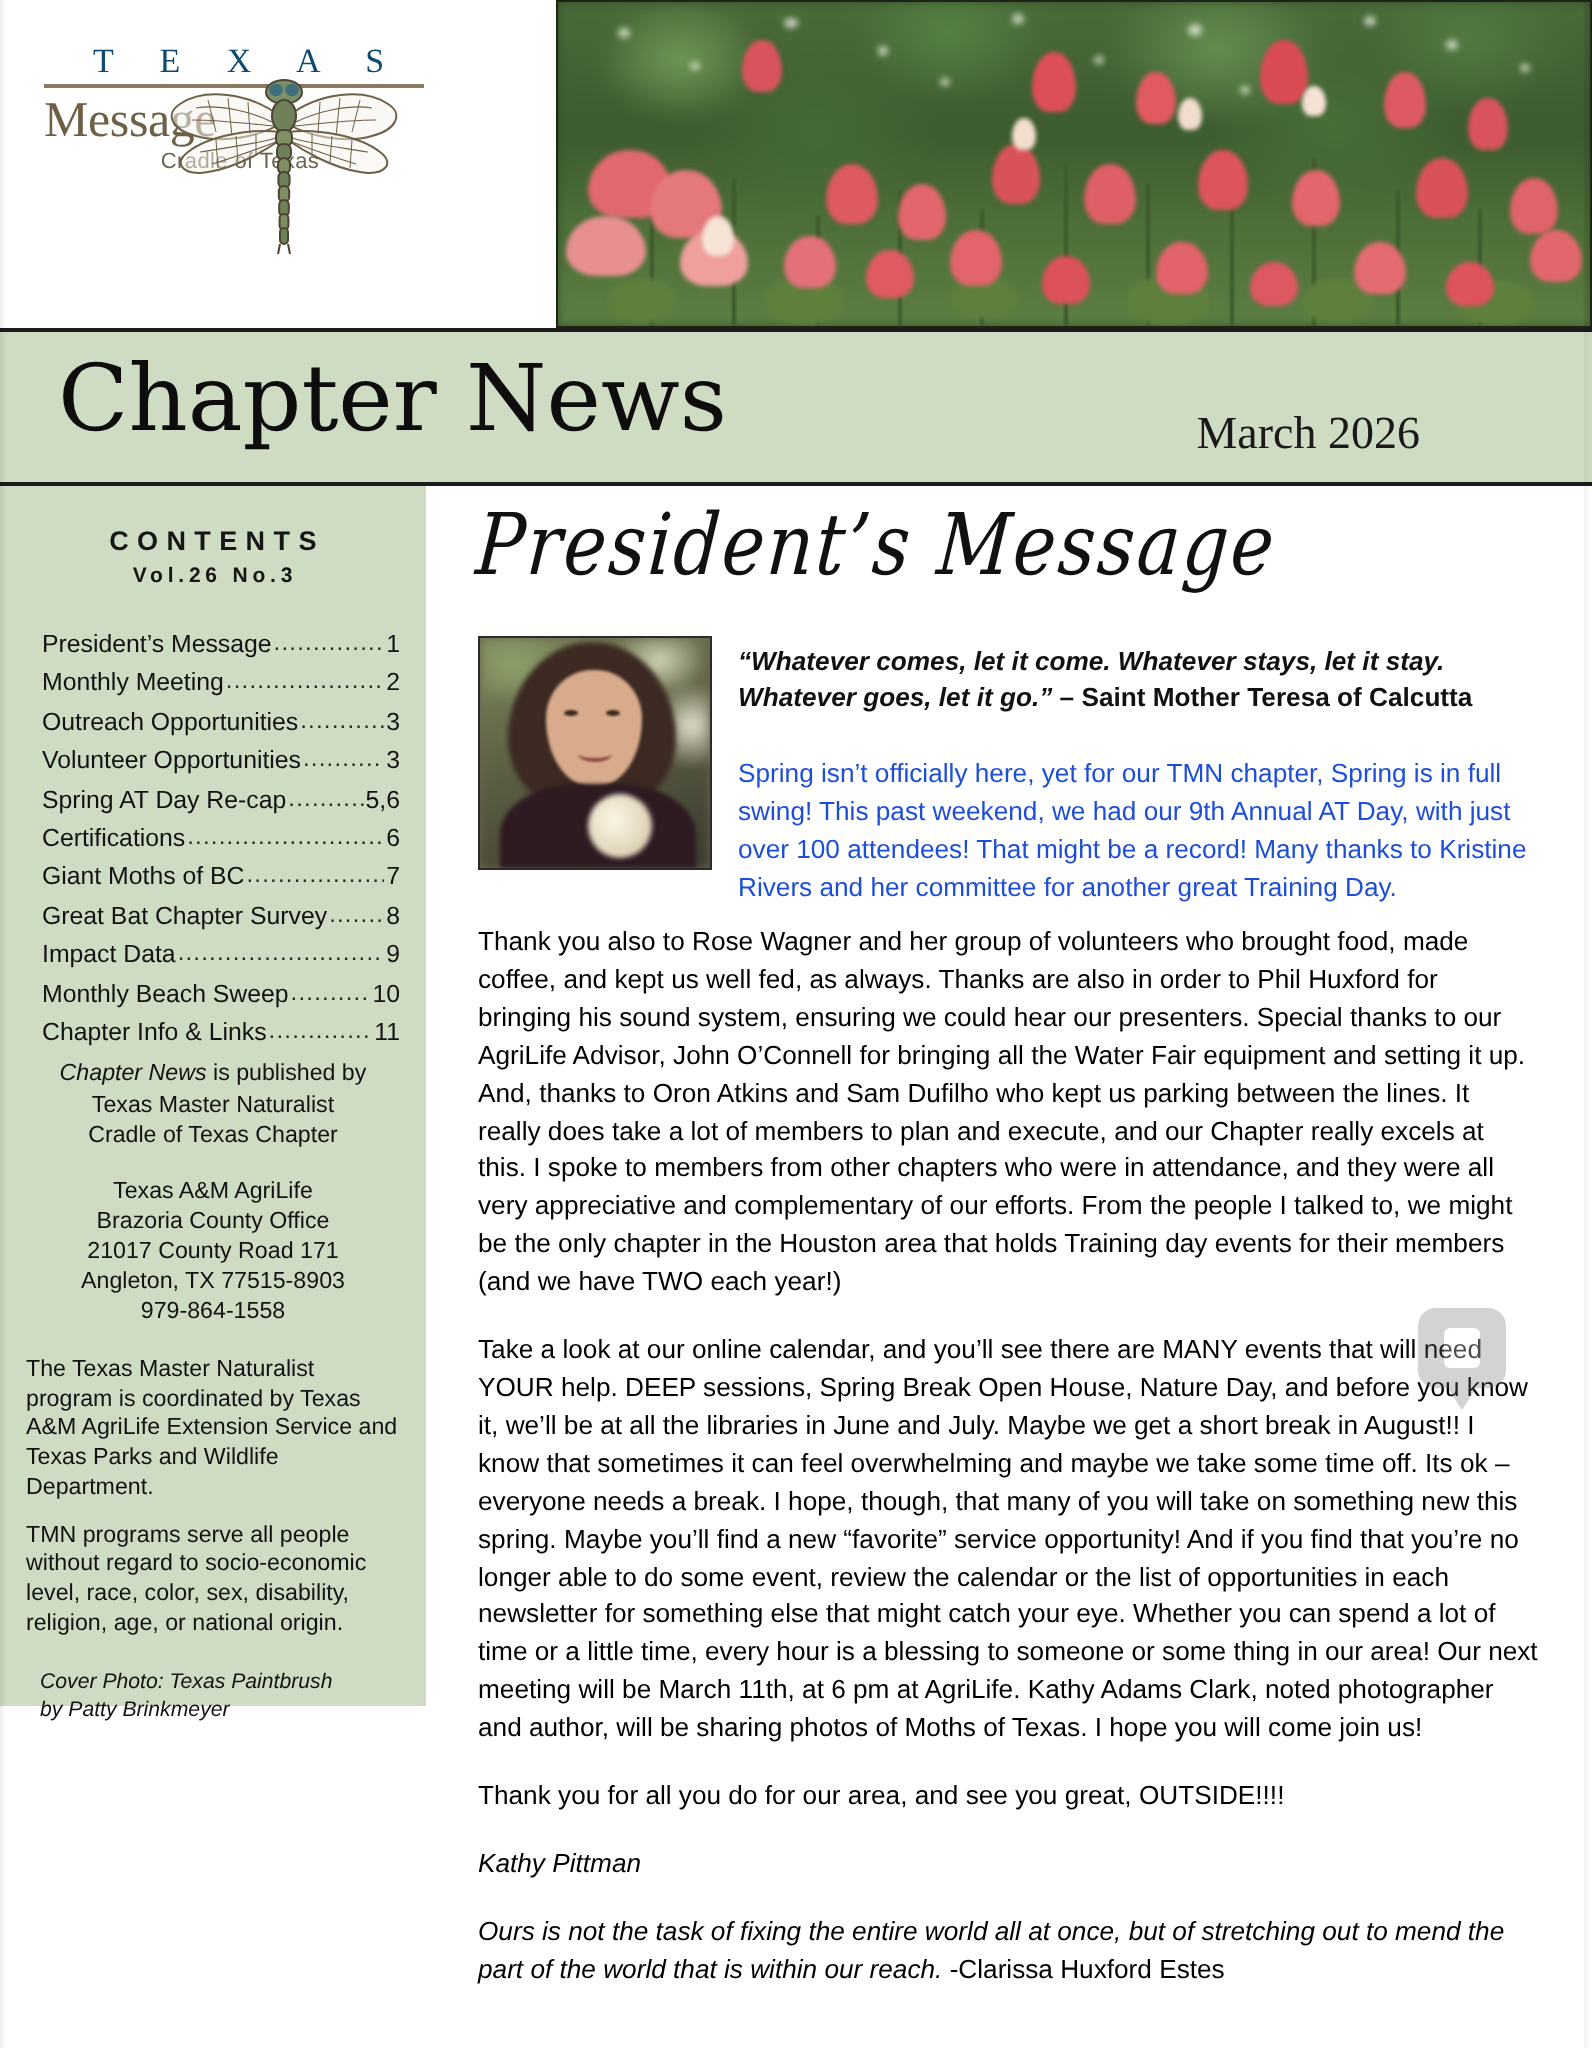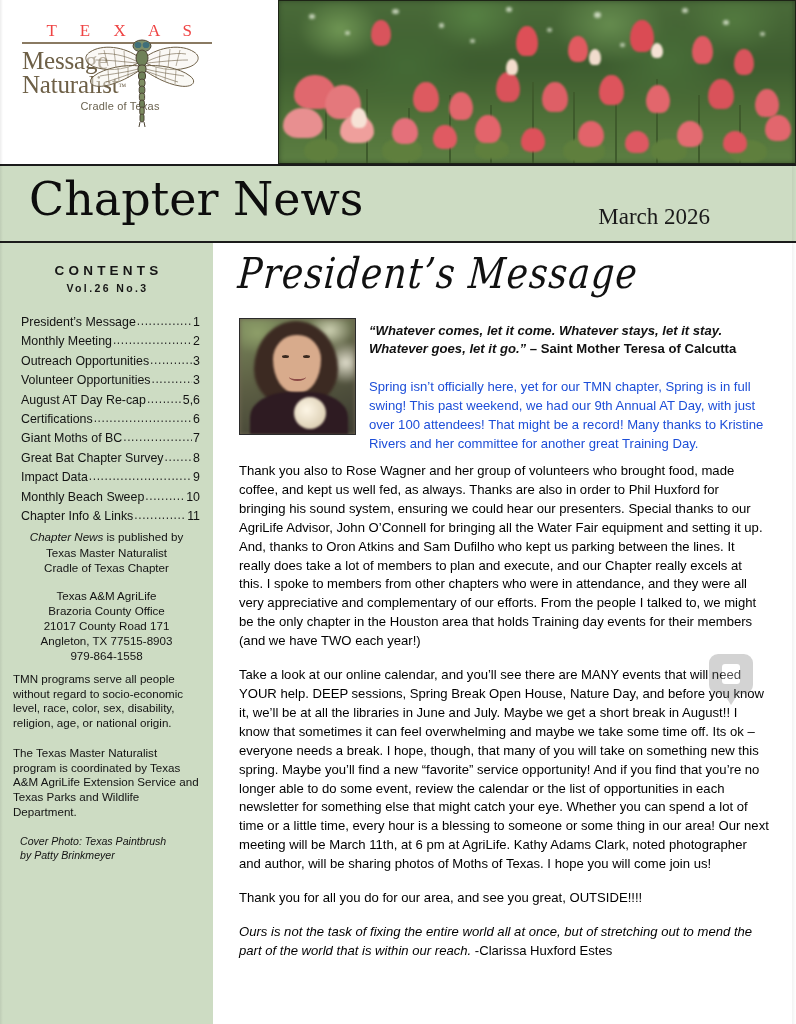--- a/index.html
+++ b/index.html
@@ -40,21 +40,21 @@
   .logo-inner {
     position: absolute;
     left: 22px; top: 22px;
     width: 196px;
     height: 122px;
   }
   .logo-texas {
     font-family: "Liberation Serif", serif;
     font-size: 17px;
     letter-spacing: 9.5px;
-    color: #ef4444;
+    color: #0c4a6e;
     text-align: center;
     padding-left: 8px;
     line-height: 1;
   }
   .logo-rule {
     margin-top: 3px;
     height: 1.5px;
     background: #8a7a62;
     width: 190px;
   }
@@ -169,21 +169,21 @@
     right: 86px; top: 38px;
     font-family: "Liberation Serif", serif;
     font-size: 23px;
     color: #1a1a1a;
   }
   
   .sidebar {
     position: absolute;
     left: 0; top: 243px;
     width: 213px;
-    height: 781px;
+    height: 610px;
     background: #cddcc3;
   }
   .contents-title {
     margin-top: 20px;
     text-align: center;
     font-family: "Liberation Sans", sans-serif;
     font-size: 13.5px;
     font-weight: bold;
     letter-spacing: 4.2px;
     color: #161616;
@@ -416,21 +416,20 @@
 <div class="page">
 
   <div class="masthead">
 
     <div class="logo-box">
       <div class="logo-inner">
         <div class="logo-texas">T E X A S</div>
         <div class="logo-rule"></div>
         <div class="logo-words">
           <div class="logo-master">Message</div>
-          <div class="logo-nat"><span>Naturalist</span><span class="logo-tm">™</span></div>
           <div class="logo-cradle">Cradle of Texas</div>
         </div>
       </div>
 
       <svg class="dragonfly" viewBox="0 0 126 96">
         <g stroke="#6e6047" fill="none" stroke-width="1">
 
           <path d="M62 26 C46 14 24 12 12 20 C4 25 8 33 20 36 C34 40 52 36 62 30 Z" fill="#f6f3ec" fill-opacity=".55"></path>
           <path d="M20 22 C32 20 48 24 58 29" stroke-width=".6"></path>
           <path d="M18 28 C32 28 48 30 59 31" stroke-width=".6"></path>
@@ -573,21 +572,21 @@
         <span class="toc-label">Outreach Opportunities</span>
         <span class="toc-dots">...................................................</span>
         <span class="toc-page">3</span>
       </div>
       <div class="toc-row">
         <span class="toc-label">Volunteer Opportunities</span>
         <span class="toc-dots">...................................................</span>
         <span class="toc-page">3</span>
       </div>
       <div class="toc-row">
-        <span class="toc-label">August AT Day Re-cap</span>
+        <span class="toc-label">Spring AT Day Re-cap</span>
         <span class="toc-dots">...................................................</span>
         <span class="toc-page">5,6</span>
       </div>
       <div class="toc-row">
         <span class="toc-label">Certifications</span>
         <span class="toc-dots">...................................................</span>
         <span class="toc-page">6</span>
       </div>
       <div class="toc-row">
         <span class="toc-label">Giant Moths of BC</span>
@@ -623,22 +622,22 @@
     </div>
 
     <div class="sidebar-block sb-addr">
       <div>Texas A&amp;M AgriLife</div>
       <div>Brazoria County Office</div>
       <div>21017 County Road 171</div>
       <div>Angleton, TX 77515-8903</div>
       <div>979-864-1558</div>
     </div>
 
+    <div class="sidebar-left sb-prog">The Texas Master Naturalist program is coordinated by Texas A&amp;M AgriLife Extension Service and Texas Parks and Wildlife Department.</div>
     <div class="sidebar-left sb-serve">TMN programs serve all people without regard to socio-economic level, race, color, sex, disability, religion, age, or national origin.</div>
-    <div class="sidebar-left sb-prog">The Texas Master Naturalist program is coordinated by Texas A&amp;M AgriLife Extension Service and Texas Parks and Wildlife Department.</div>
 
     <div class="sb-credit">
       <div>Cover Photo: Texas Paintbrush</div>
       <div>by Patty Brinkmeyer</div>
     </div>
   </div>
 
   <div class="main">
 
     <div class="pm-heading">President’s Message</div>
@@ -657,20 +656,21 @@
     <div class="quote">
       <span>“Whatever comes, let it come. Whatever stays, let it stay. Whatever goes, let it go.” </span><span class="attrib">– Saint Mother Teresa of Calcutta</span>
     </div>
 
     <div class="para-intro">Spring isn’t officially here, yet for our TMN chapter, Spring is in full swing! This past weekend, we had our 9th Annual AT Day, with just over 100 attendees! That might be a record! Many thanks to Kristine Rivers and her committee for another great Training Day.</div>
 
     <div class="body-col">
       <p>Thank you also to Rose Wagner and her group of volunteers who brought food, made coffee, and kept us well fed, as always. Thanks are also in order to Phil Huxford for bringing his sound system, ensuring we could hear our presenters. Special thanks to our AgriLife Advisor, John O’Connell for bringing all the Water Fair equipment and setting it up. And, thanks to Oron Atkins and Sam Dufilho who kept us parking between the lines. It really does take a lot of members to plan and execute, and our Chapter really excels at this. I spoke to members from other chapters who were in attendance, and they were all very appreciative and complementary of our efforts. From the people I talked to, we might be the only chapter in the Houston area that holds Training day events for their members (and we have TWO each year!)</p>
       <p>Take a look at our online calendar, and you’ll see there are MANY events that will need YOUR help. DEEP sessions, Spring Break Open House, Nature Day, and before you know it, we’ll be at all the libraries in June and July. Maybe we get a short break in August!! I know that sometimes it can feel overwhelming and maybe we take some time off. Its ok – everyone needs a break. I hope, though, that many of you will take on something new this spring. Maybe you’ll find a new “favorite” service opportunity! And if you find that you’re no longer able to do some event, review the calendar or the list of opportunities in each newsletter for something else that might catch your eye. Whether you can spend a lot of time or a little time, every hour is a blessing to someone or some thing in our area! Our next meeting will be March 11th, at 6 pm at AgriLife. Kathy Adams Clark, noted photographer and author, will be sharing photos of Moths of Texas. I hope you will come join us!</p>
       <p>Thank you for all you do for our area, and see you great, OUTSIDE!!!!</p>
+      <p class="sig">Kathy Pittman</p>
       <p class="closing-quote"><span>Ours is not the task of fixing the entire world all at once, but of stretching out to mend the part of the world that is within our reach. </span><span class="cq-attrib">-Clarissa Huxford Estes</span></p>
     </div>
   </div>
 
   <div class="overlay-bubble">
     <div class="ob-body"></div>
     <div class="ob-hole"></div>
     <div class="ob-tail"></div>
   </div>
 

